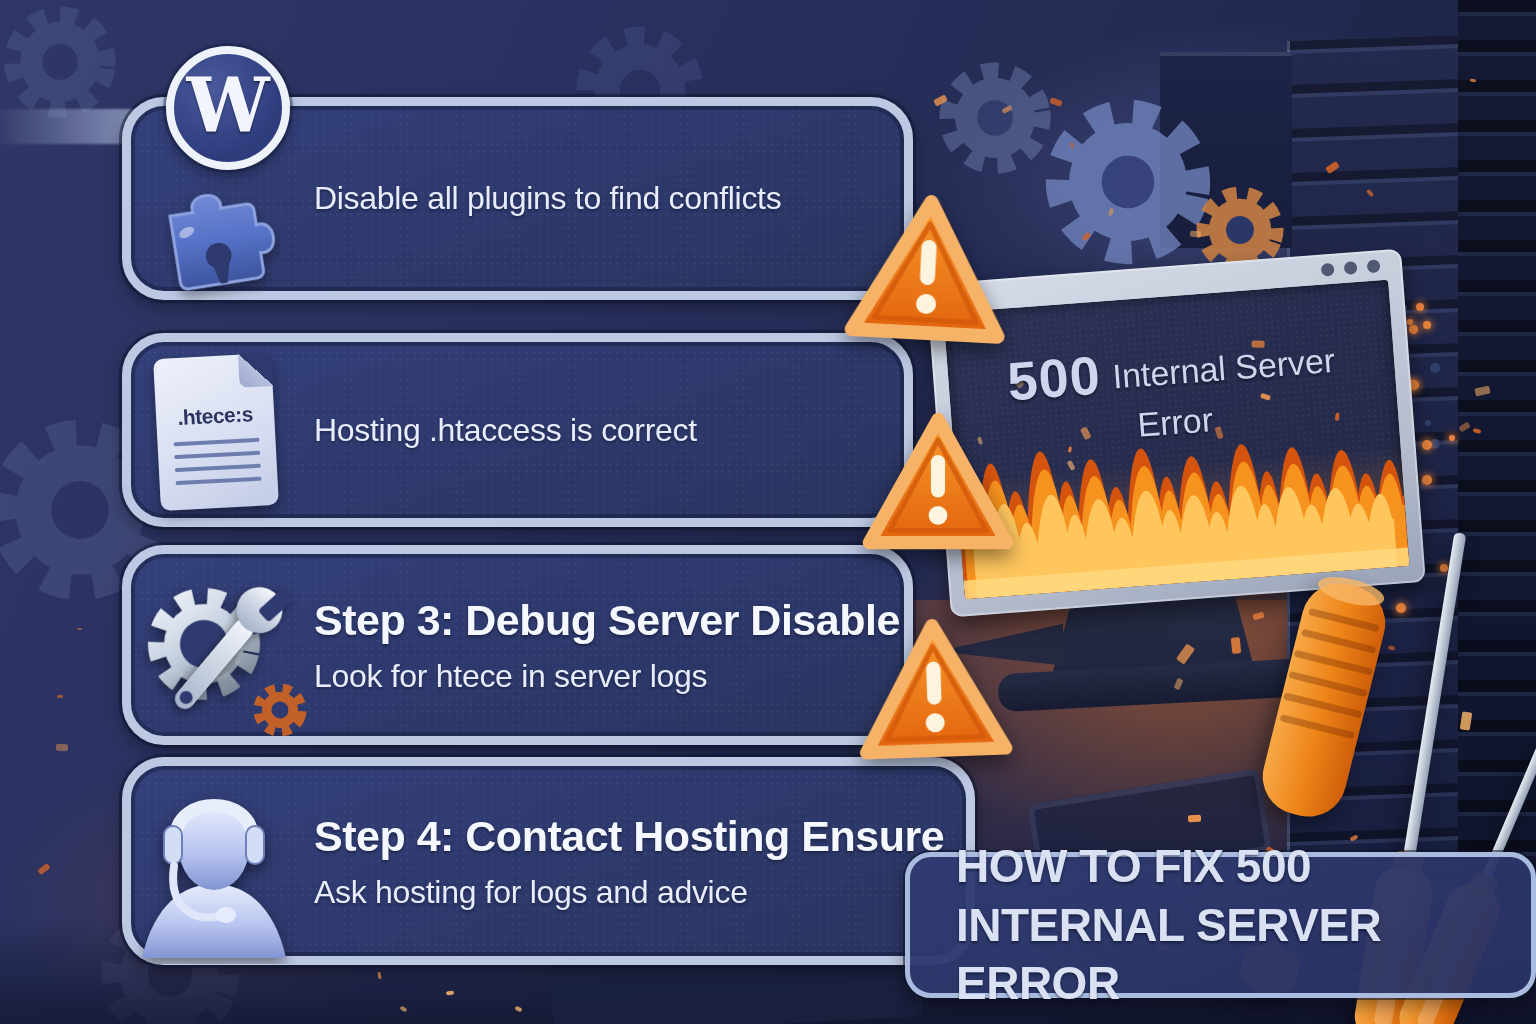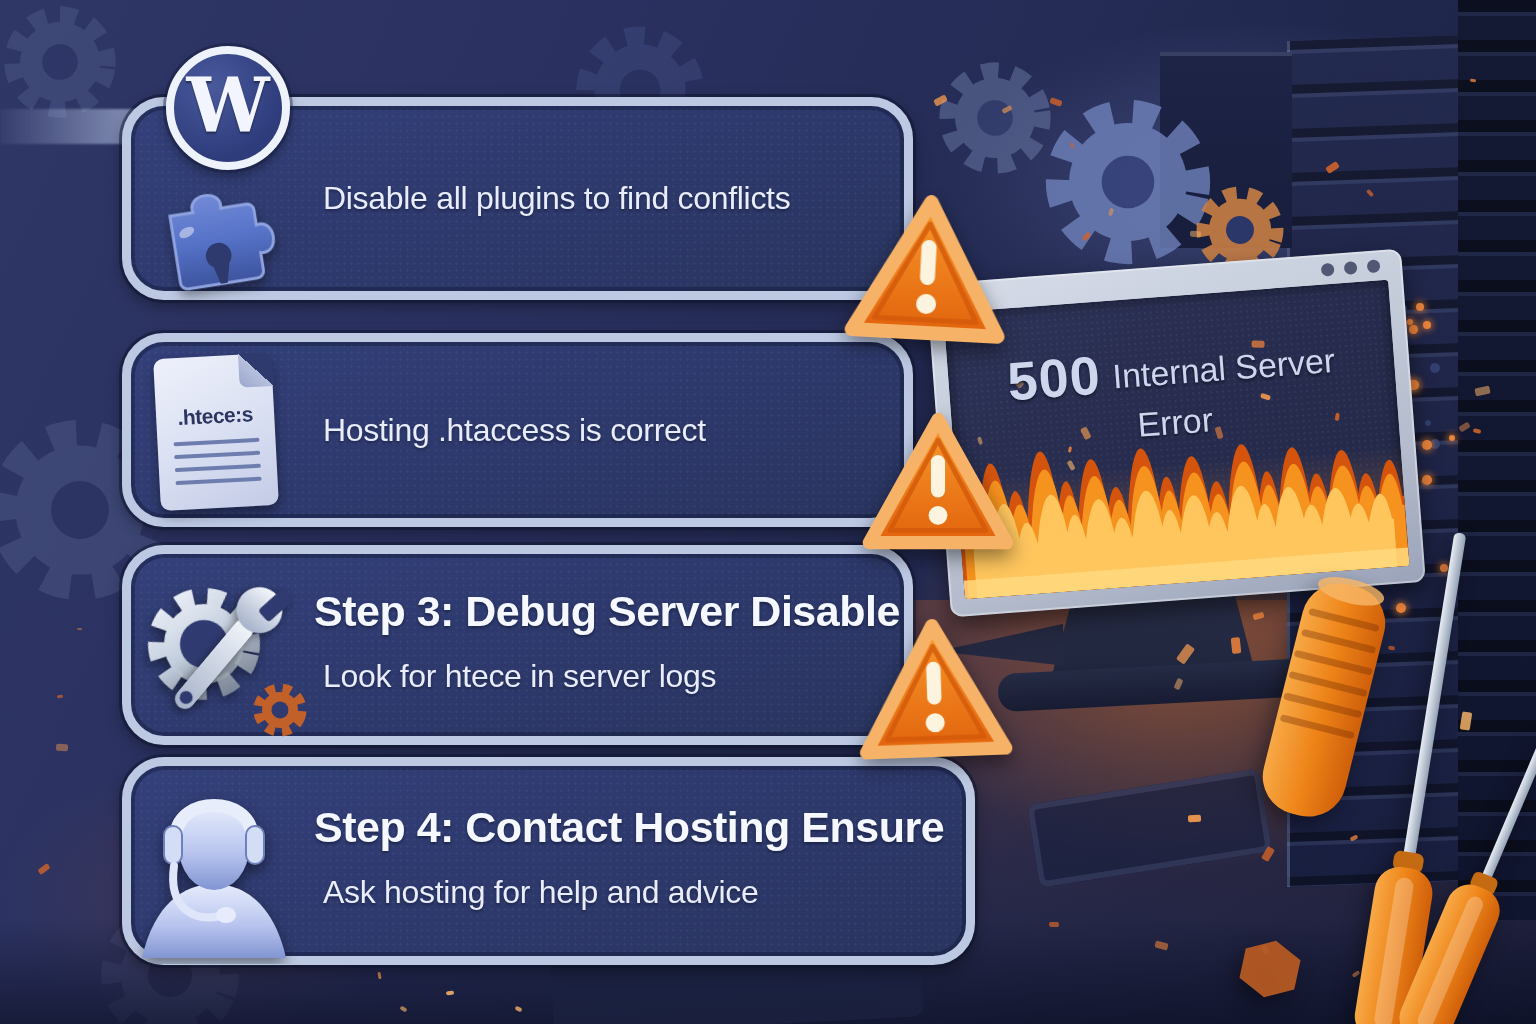--- a/index.html
+++ b/index.html
@@ -42,21 +42,21 @@
   
   .card{position:absolute;z-index:3;border:9px solid #bdc9e3;border-radius:42px;
     background:
       radial-gradient(rgba(255,255,255,.045) 1px,transparent 1.4px),
       linear-gradient(160deg,#33407a 0%,#2e3a6e 45%,#29345f 100%);
     background-size:7px 7px,auto;
     box-shadow:0 0 0 3px rgba(14,20,45,.5),0 6px 16px rgba(0,0,0,.38),inset 0 0 0 4px rgba(18,26,58,.45);
     display:flex;flex-direction:column;justify-content:center;padding-left:183px;}
   .card h2{margin:0 0 13px 0;font-size:43px;font-weight:bold;color:#f6f8ff;letter-spacing:-.5px;
     text-shadow:0 2px 3px rgba(10,15,40,.5);}
-  .card p{margin:9px;font-size:32px;font-weight:400;color:#e9edfb;letter-spacing:-.3px;
+  .card p{margin:0;font-size:32px;font-weight:400;color:#e9edfb;letter-spacing:-.3px;
     text-shadow:0 2px 3px rgba(10,15,40,.45);}
   .icon-wrap{position:absolute;z-index:4;}
 
   
   #wp-logo{left:166px;top:46px;width:124px;height:124px;border-radius:50%;
     background:radial-gradient(circle at 35% 30%,#49599c,#2e3c7c 70%);
     border:8px solid #eef2fb;box-shadow:0 0 0 3px rgba(20,28,60,.4),0 6px 12px rgba(0,0,0,.35);
     display:flex;align-items:center;justify-content:center;}
   #wp-logo span{font-family:"DejaVu Serif","Liberation Serif",serif;font-weight:bold;
     font-size:74px;color:#f2f5fd;line-height:1;margin-top:-6px;text-shadow:0 2px 2px rgba(10,15,40,.5);}
@@ -248,21 +248,21 @@
   </div>
   <div class="card" style="left:122px;top:333px;width:791px;height:194px">
     <p>Hosting .htaccess is correct</p>
   </div>
   <div class="card" style="left:122px;top:545px;width:791px;height:200px">
     <h2>Step 3: Debug Server Disable</h2>
     <p>Look for htece in server logs</p>
   </div>
   <div class="card" style="left:122px;top:757px;width:853px;height:208px">
     <h2>Step 4: Contact Hosting Ensure</h2>
-    <p>Ask hosting for help and advice</p>
+    <p>Ask hosting for logs and advice</p>
   </div>
 
   <div class="abs icon-wrap" id="wp-logo">
     <span>W</span>
   </div>
 
   <svg class="abs icon-wrap" id="puzzle-icon" viewBox="0 0 120 120">
     <defs>
       <linearGradient id="puzG" x1="0" y1="0" x2="0" y2="1">
         <stop offset="0" stop-color="#7289d6"></stop>
@@ -395,20 +395,24 @@
     </g>
     <g transform="translate(250,356) rotate(23)">
       <ellipse cx="0" cy="-272" rx="15" ry="24" fill="url(#sg)"></ellipse>
       <rect x="-5" y="-270" width="10" height="272" fill="url(#sg)"></rect>
       <rect x="-13" y="-14" width="26" height="18" rx="6" fill="#c46a12"></rect>
       <rect x="-27" y="0" width="54" height="166" rx="23" fill="url(#og)"></rect>
       <rect x="-8" y="10" width="16" height="142" rx="8" fill="rgba(255,255,255,.25)"></rect>
     </g>
   </svg>
 
+  <div class="abs" id="footer-banner">
+    <div>HOW TO FIX 500</div>
+    <div>INTERNAL SERVER ERROR</div>
+  </div>
 
   <div class="abs" id="embers" style="left:0;top:0;width:1536px;height:1024px;pointer-events:none">
       <i class="ember" style="left: 1470px; top: 79px; width: 6px; height: 3px; background: rgb(232, 129, 60); opacity: 0.81; transform: rotate(191deg);"></i>
       <i class="ember" style="left: 1366px; top: 191px; width: 8px; height: 4px; background: rgb(207, 98, 40); opacity: 0.79; transform: rotate(228deg);"></i>
       <i class="ember" style="left: 1050px; top: 99px; width: 12px; height: 6px; background: rgb(207, 98, 40); opacity: 0.8; transform: rotate(19deg);"></i>
       <i class="ember" style="left: 1190px; top: 231px; width: 11px; height: 6px; background: rgb(247, 180, 105); opacity: 0.51; transform: rotate(184deg);"></i>
       <i class="ember" style="left: 1326px; top: 164px; width: 13px; height: 7px; background: rgb(207, 98, 40); opacity: 0.91; transform: rotate(327deg);"></i>
       <i class="ember" style="left: 1107px; top: 210px; width: 8px; height: 4px; background: rgb(242, 153, 79); opacity: 0.53; transform: rotate(107deg);"></i>
       <i class="ember" style="left: 1082px; top: 234px; width: 9px; height: 5px; background: rgb(207, 98, 40); opacity: 0.81; transform: rotate(316deg);"></i>
       <i class="ember" style="left: 1069px; top: 144px; width: 6px; height: 3px; background: rgb(207, 98, 40); opacity: 0.66; transform: rotate(69deg);"></i>

